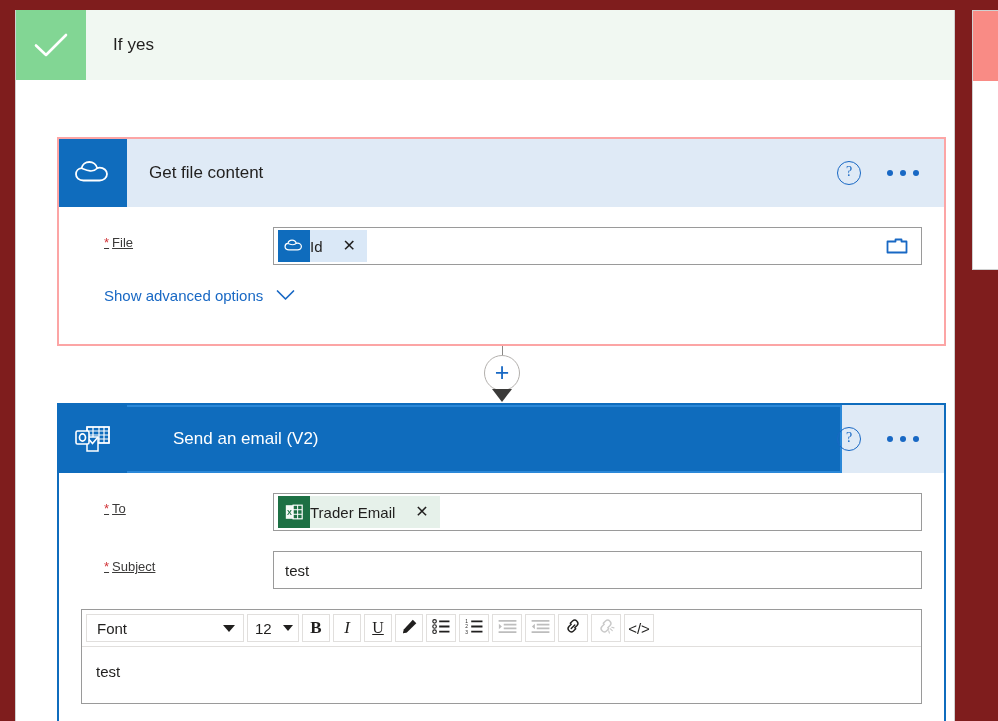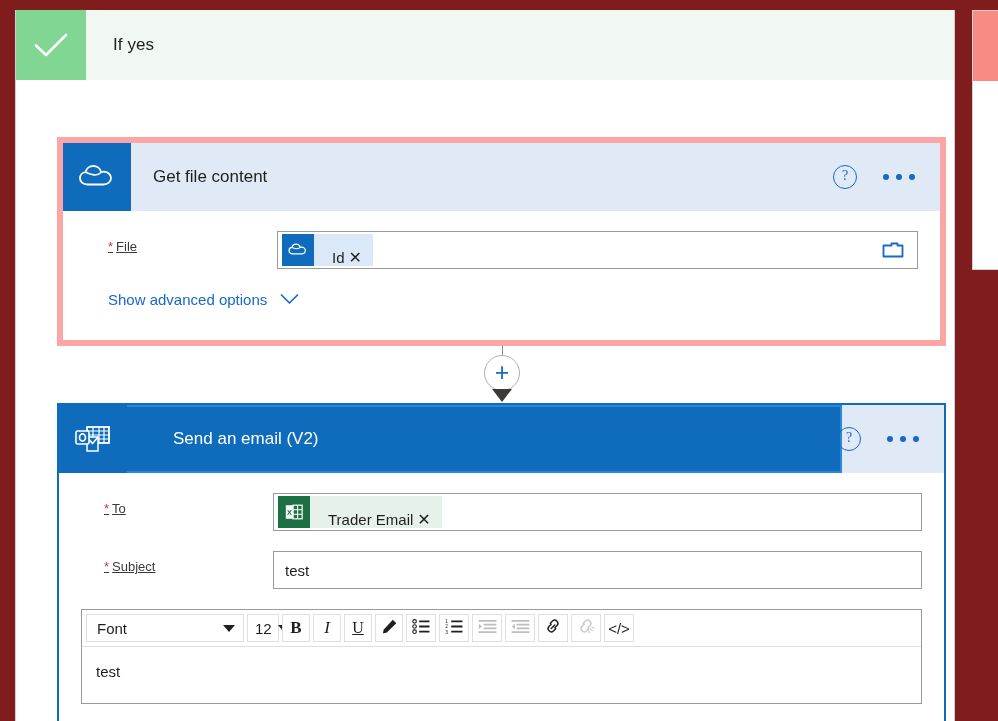--- a/index.html
+++ b/index.html
@@ -69,21 +69,21 @@
     padding-left: 27px;
     font-size: 17px;
     color: #201f1e;
     letter-spacing: .1px;
   }
 
   
   .card {
     position: absolute;
     background: #ffffff;
-    border: 6px solid #fca5a5;
+    border: 2px solid #fca5a5;
     box-sizing: border-box;
   }
   .card-getfile {
     left: 41px;
     top: 127px;
     width: 889px;
     height: 209px;
   }
   .card-email {
     left: 41px;
@@ -215,23 +215,23 @@
     height: 32px;
     margin-left: 4px;
   }
   .token-icon {
     width: 32px; height: 32px;
     display: flex; align-items: center; justify-content: center;
   }
   .token-icon-onedrive { background: #0f6cbd; }
   .token-icon-excel { background: #1d7044; }
   .token-label {
-    display: flex; align-items: flex-end; gap: 4px;
+    display: flex; align-items: center; gap: 20px;
     height: 32px;
-    padding: 0 11px 0 18px;
+    padding: 0 11px 0 0;
     font-size: 15px;
     color: #201f1e;
   }
   .token-label-onedrive { background: #dae8f7; }
   .token-label-excel { background: #e6f1ea; }
   .token-x {
     font-size: 16px;
     color: #201f1e;
     cursor: pointer;
     line-height: 1;
@@ -306,21 +306,21 @@
     display: flex;
     align-items: center;
     justify-content: space-between;
     font-size: 15px;
     color: #201f1e;
     padding: 0 8px 0 10px;
     cursor: pointer;
     box-sizing: border-box;
   }
   .rt-select-font { width: 158px; gap: 12px; }
-  .rt-select-size { width: 32px; padding: 0 5px 0 7px; }
+  .rt-select-size { width: 52px; padding: 0 5px 0 7px; }
   .caret {
     width: 0; height: 0;
     border-left: 6px solid transparent;
     border-right: 6px solid transparent;
     border-top: 7px solid #201f1e;
     margin-left: 6px;
   }
   .caret.sm {
     border-left-width: 5px; border-right-width: 5px; border-top-width: 6px;
   }

